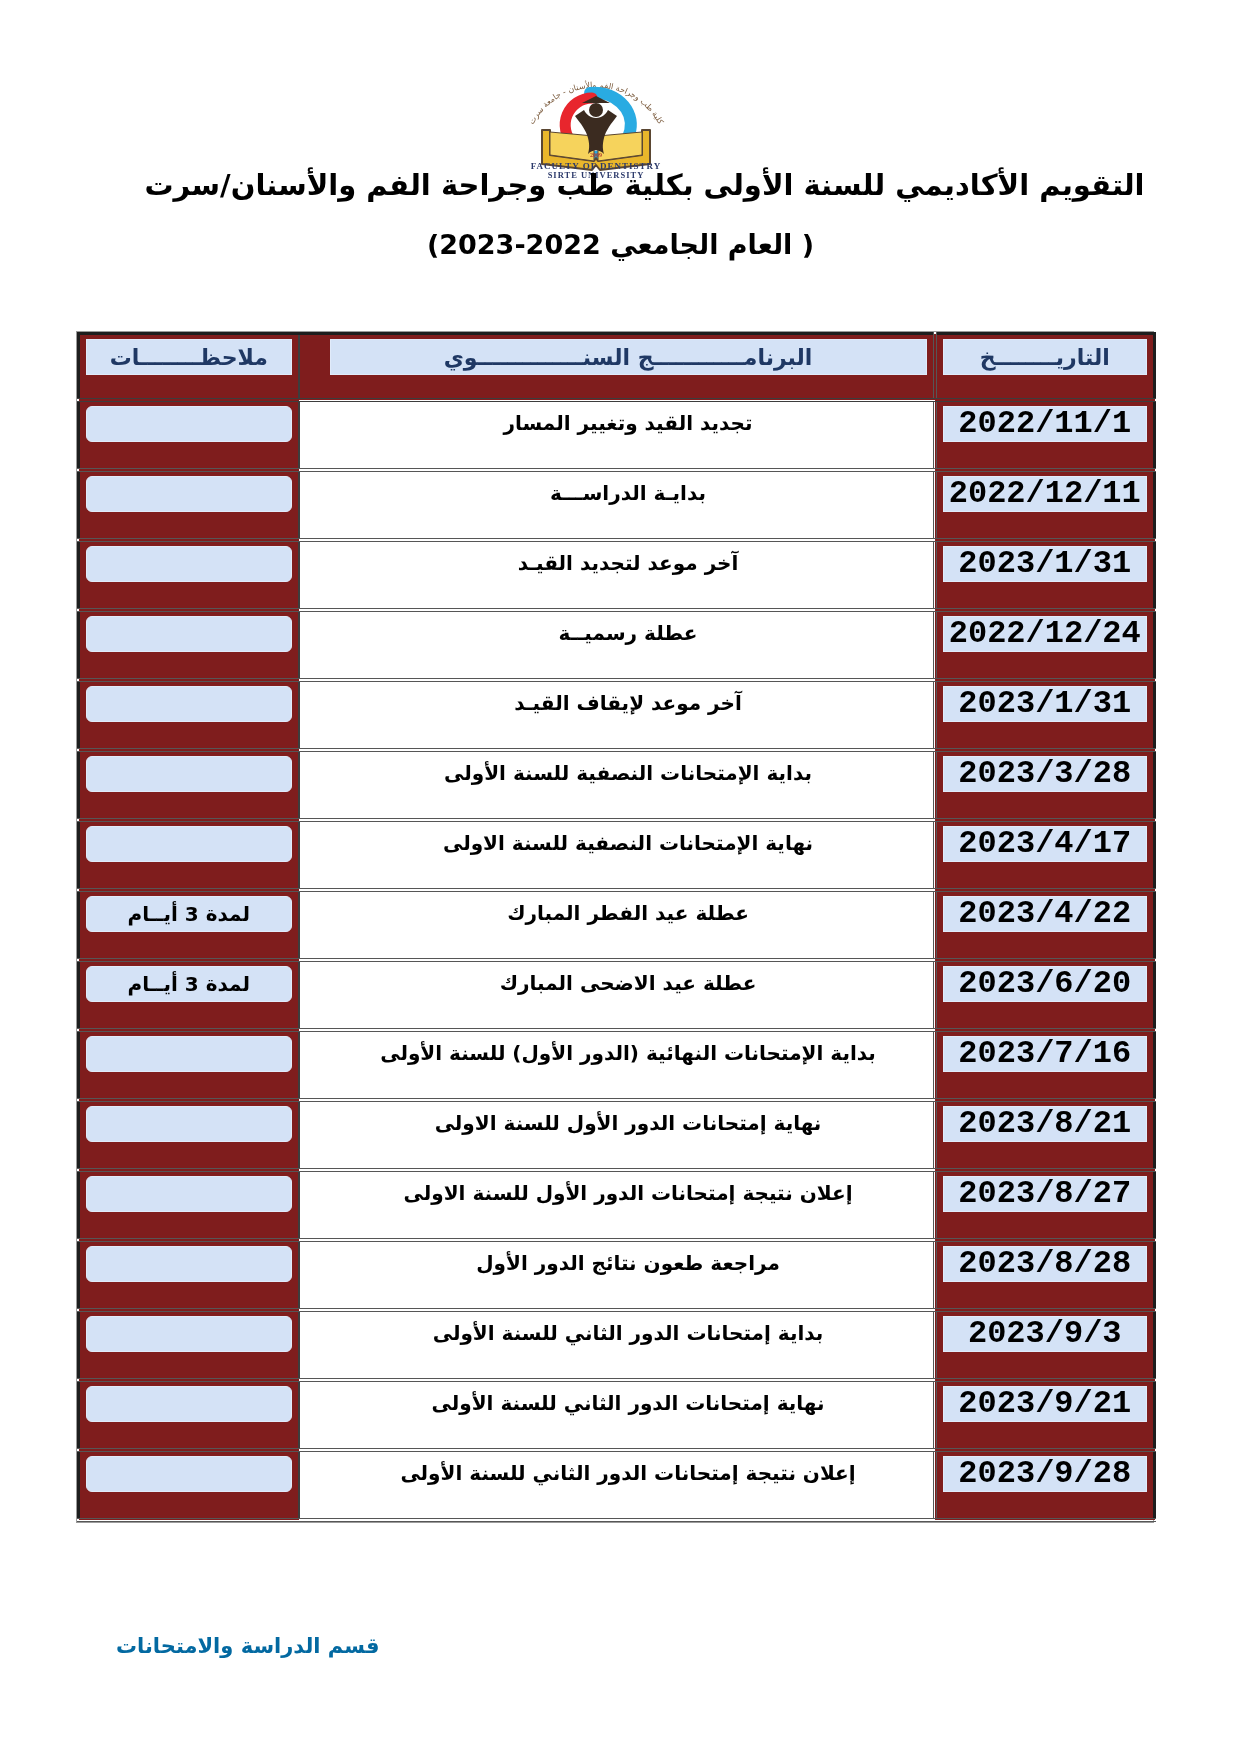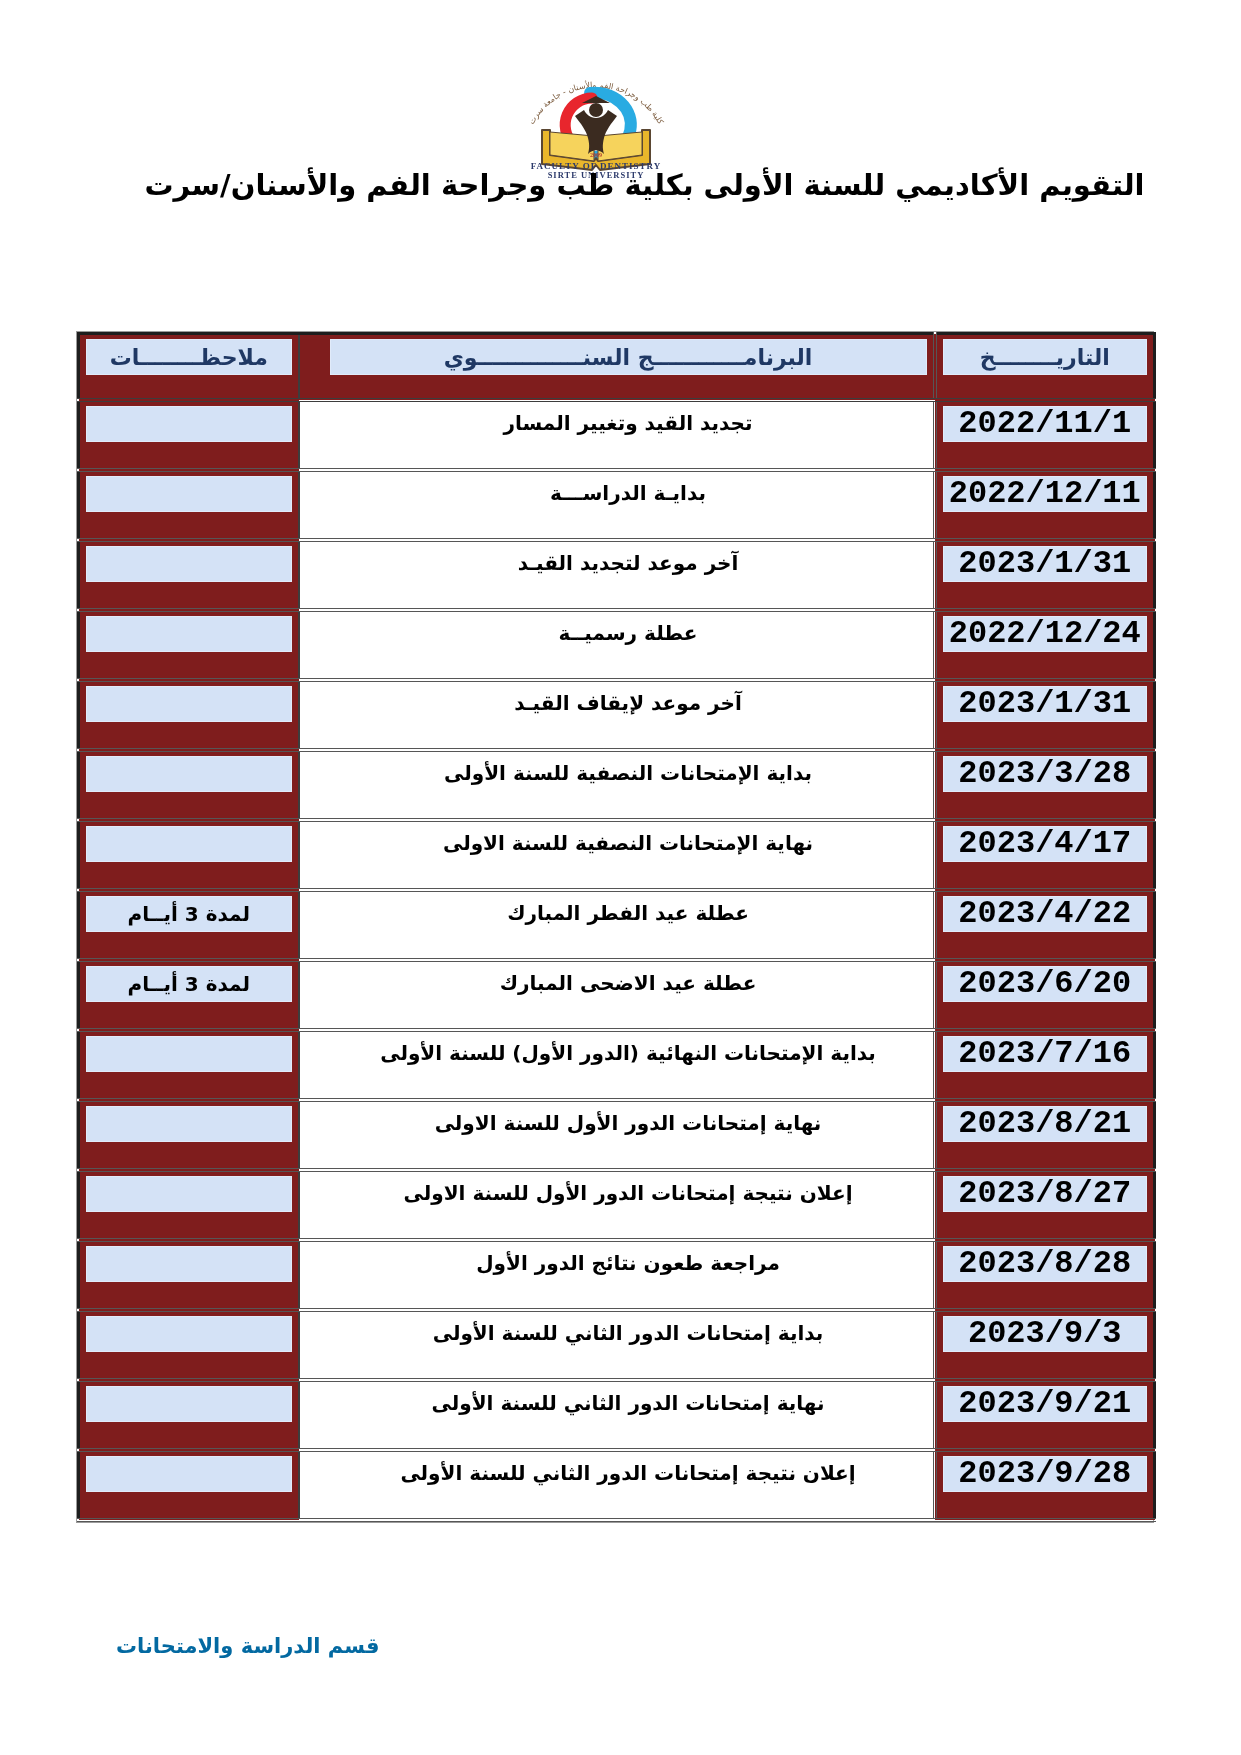--- a/index.html
+++ b/index.html
@@ -41,21 +41,21 @@
     overflow:hidden; white-space:nowrap;
   }
   .blue-cell .band { background:#d4e2f6; border:1px solid #e1ebfa; }
 
   .h-label { color:#1f3864; font-size:22px; font-weight:bold; }
   .date-text {
     font-family:Liberation Mono, monospace;
     font-weight:bold; font-size:32px; color:#000;
   }
   .prog-text { font-size:20px; font-weight:bold; color:#000; }
-  .note-text { font-size:20px; font-weight:bold; color:#000; }
+  .note-text { font-size:20px; font-weight:bold; color:#000;border-radius:6px; }
 
   
   .footer {
     position:absolute; top:1634px; left:116px; direction:rtl;
     font-size:21px; font-weight:bold; color:#0369a1;
   }
 
   .logo-en { font-family:"Liberation Serif","DejaVu Serif",serif; font-weight:bold; fill:#2c3a6b; letter-spacing:1px; }
 </style>
 </head>
@@ -87,20 +87,21 @@
         <circle cx="98" cy="38" r="7"></circle>
         <path d="M98 46 C 92 46 88 42 86 38 L 77 44 C 83 52 88 58 90 66 C 92 74 91 78 90 82 C 95 77 101 77 106 82 C 105 78 104 74 106 66 C 108 58 113 52 119 44 L 110 38 C 108 42 104 46 98 46 Z"></path>
       </g>
       <text x="98" y="85" text-anchor="middle" font-size="6" fill="#b03a2e" font-family="Liberation Serif, serif" font-weight="bold">2009</text>
       <text x="98" y="97" text-anchor="middle" font-size="9" class="logo-en">FACULTY OF DENTISTRY</text>
       <text x="98" y="106" text-anchor="middle" font-size="8.5" class="logo-en">SIRTE UNIVERSITY</text>
     </svg>
   </div>
 
   <div class="title">التقويم الأكاديمي للسنة الأولى بكلية طب وجراحة الفم والأسنان/سرت</div>
+  <div class="subtitle">( العام الجامعي 2022-2023)</div>
 
   <div class="table-wrap">
     <table class="calendar">
       <colgroup>
         <col style="width:220px">
           <col style="width:636px">
           <col style="width:220px">
       </colgroup>
       <thead>
         <tr>

